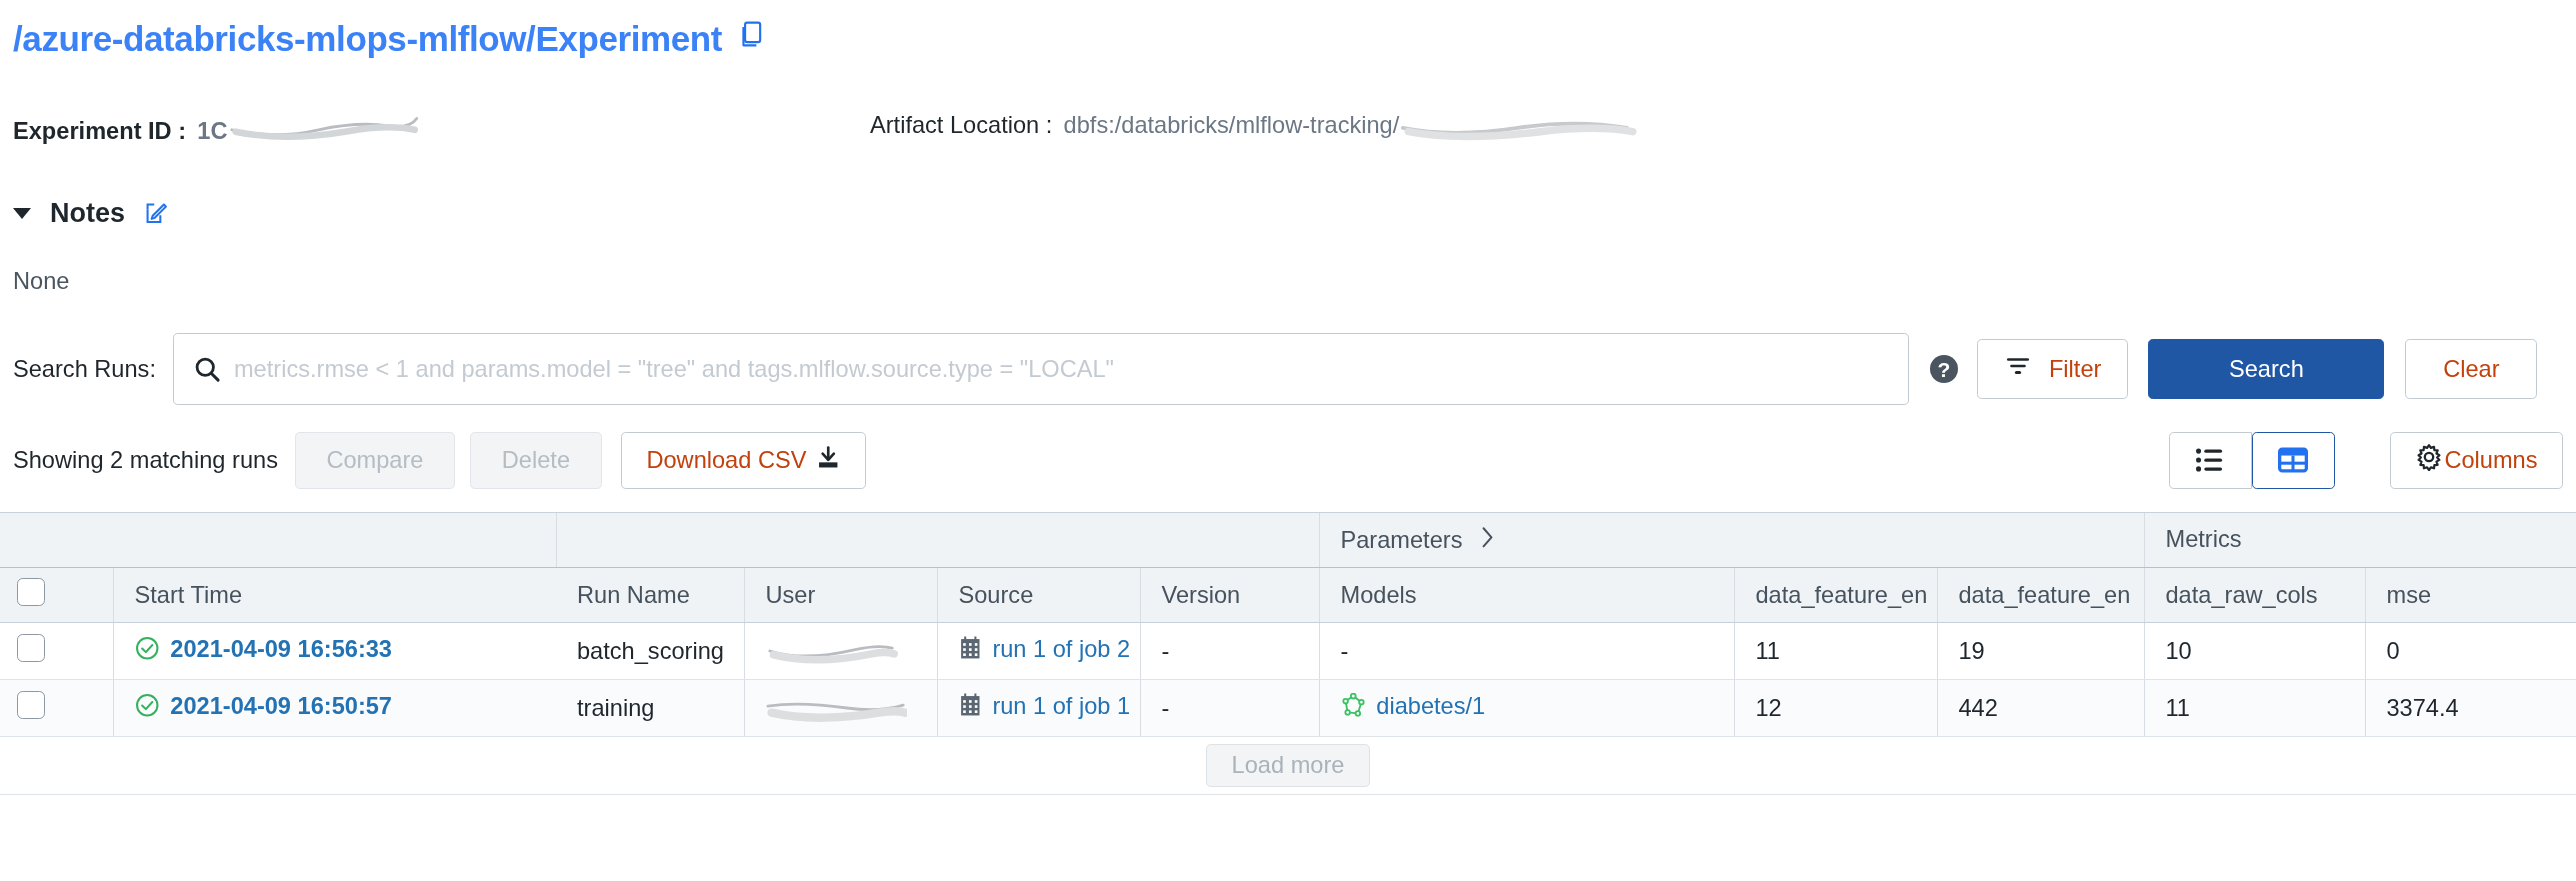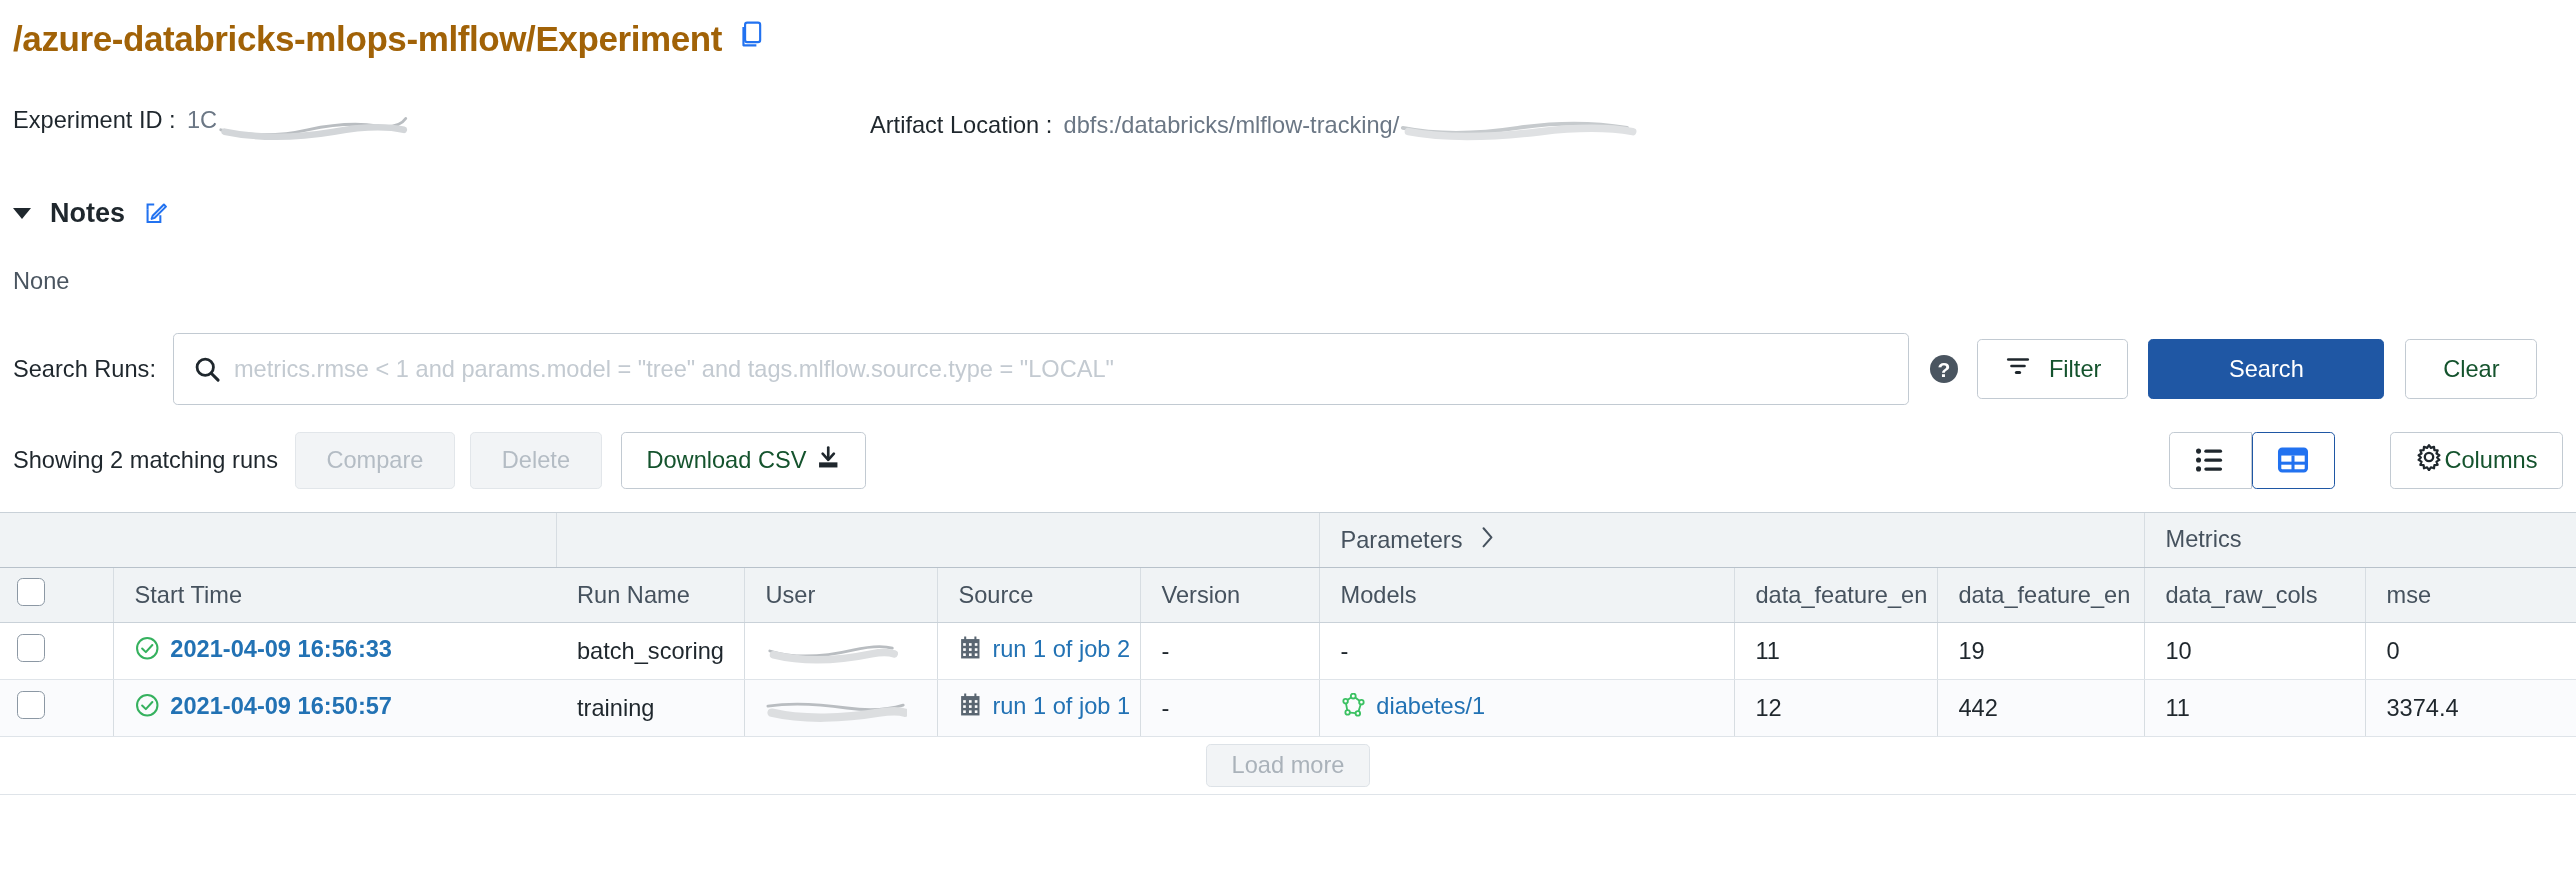--- a/index.html
+++ b/index.html
@@ -27,21 +27,21 @@
     align-items: center;
     gap: 15px;
     padding: 13px 0 0 13px;
     height: 55px;
     box-sizing: border-box;
   }
   .exp-title {
     font-size: 35px;
     font-weight: bold;
     letter-spacing: -0.4px;
-    color: #a16207;
+    color: #3b82f6;
     line-height: 1;
     white-space: nowrap;
     margin-top: 8px;
   }
   .copy-icon {
     display: inline-flex;
     align-items: center;
     justify-content: center;
     width: 28px;
     height: 30px;
@@ -60,21 +60,21 @@
   .meta-label {
     color: #1f272d;
     white-space: nowrap;
   }
   .meta-value {
     color: #6b7785;
     margin-left: 11.3px;
     white-space: nowrap;
     position: relative;
   }
-  .meta-block-1 { width: 857px; display: flex; align-items: flex-start; }
+  .meta-block-1 { width: 857px; display: flex; align-items: flex-end; font-weight: bold; }
   .meta-block-2 { display: flex; align-items: center; }
 
   
   .redact {
     display: inline-block;
     position: relative;
     vertical-align: middle;
   }
   .redact svg { display: block; }
 
@@ -174,21 +174,21 @@
     box-sizing: border-box;
     display: inline-flex;
     align-items: center;
     justify-content: center;
     cursor: pointer;
     white-space: nowrap;
   }
   .btn-outline {
     background: #fff;
     border: 0.9px solid #c2cad2;
-    color: #14532d;
+    color: #c2410c;
   }
   .btn-primary {
     background: #1f57a4;
     border: 0.9px solid #1f57a4;
     color: #ffffff;
   }
   .btn-disabled {
     background: #f2f4f6;
     border: 0.9px solid #e2e6ea;
     color: #b4bcc4;

